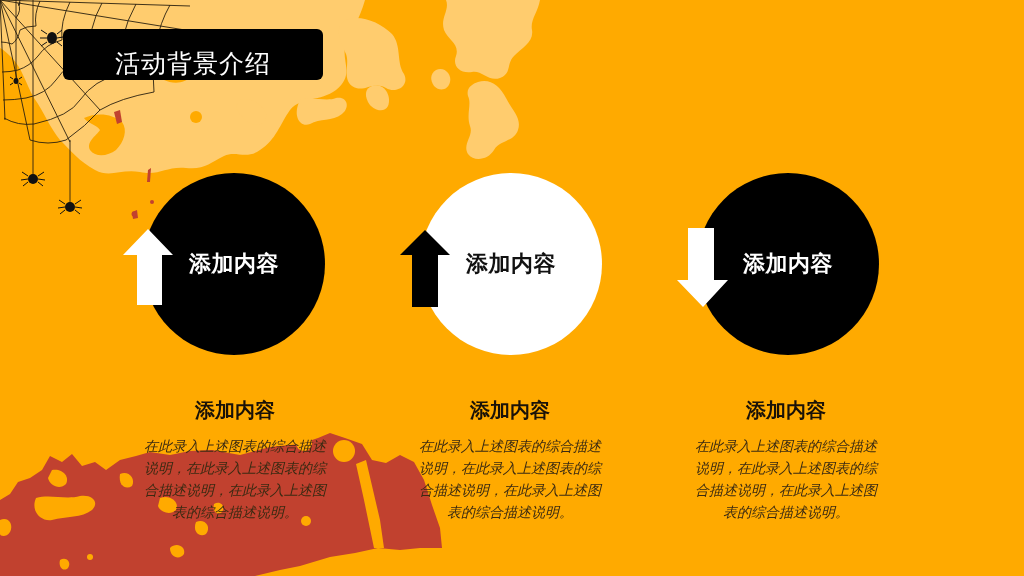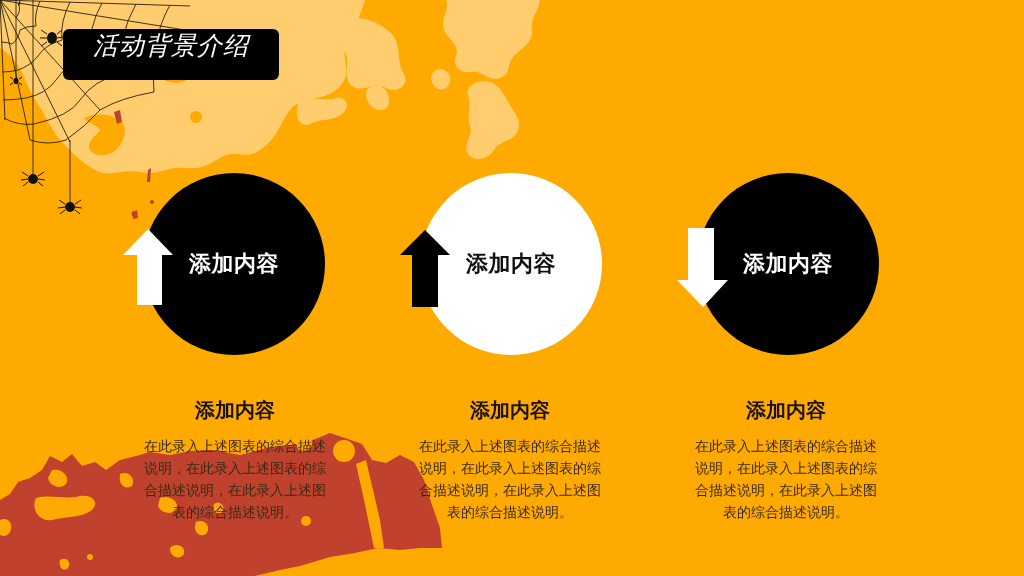--- a/index.html
+++ b/index.html
@@ -4,44 +4,44 @@
   <style>
     html, body { margin: 0; padding: 0; }
     body {
       width: 1024px; height: 576px; overflow: hidden;
       background: #FFAA00;
       font-family: "DejaVu Sans", "Liberation Sans", sans-serif;
     }
     .slide { position: relative; width: 1024px; height: 576px; overflow: hidden; background: #FFAA00; }
     .bg-layer { position: absolute; left: 0; top: 0; width: 1024px; height: 576px; }
     .title-box {
-      position: absolute; left: 63px; top: 29px; width: 216px; height: 51px;
+      position: absolute; left: 63px; top: 29px; width: 260px; height: 51px;
       background: #000; border-radius: 6px;
-      display: flex; align-items: flex-start; justify-content: center; font-style: italic;
+      display: flex; align-items: flex-end; justify-content: center;
     }
     .title-text { color: #fff; font-size: 25px; letter-spacing: 1px; }
     .circle {
       position: absolute; top: 173px; width: 182px; height: 182px; border-radius: 50%;
       display: flex; align-items: center; justify-content: center;
     }
     .circle.dark { background: #000; }
     .circle.light { background: #fff; }
     .circle-label { font-size: 22px; font-weight: bold; letter-spacing: 0.5px; }
     .circle.dark .circle-label { color: #fff; }
     .circle.light .circle-label { color: #111; }
     .c1 { left: 143px; }
     .c2 { left: 420px; }
     .c3 { left: 697px; }
     .arrow-layer { position: absolute; left: 0; top: 0; width: 1024px; height: 576px; pointer-events: none; }
     .caption { position: absolute; top: 396px; width: 210px; text-align: center; }
     .cap1 { left: 130px; }
     .cap2 { left: 405px; }
     .cap3 { left: 681px; }
     .cap-heading { font-size: 20px; font-weight: bold; color: #1a1208; height: 28px; line-height: 28px; }
-    .cap-body { margin-top: 11px; font-size: 14px; line-height: 22px; color: #3A2A12; }
+    .cap-body { margin-top: 11px; font-size: 14px; line-height: 22px; color: #3A2A12; font-style: italic; }
     .cap-line { display: block; white-space: nowrap; }
   </style>
 </head>
 <body>
 
 <div class="slide">
 
   <svg class="bg-layer" viewBox="0 0 1024 576" xmlns="http://www.w3.org/2000/svg">
 
     <g fill="#FFCC6E">

